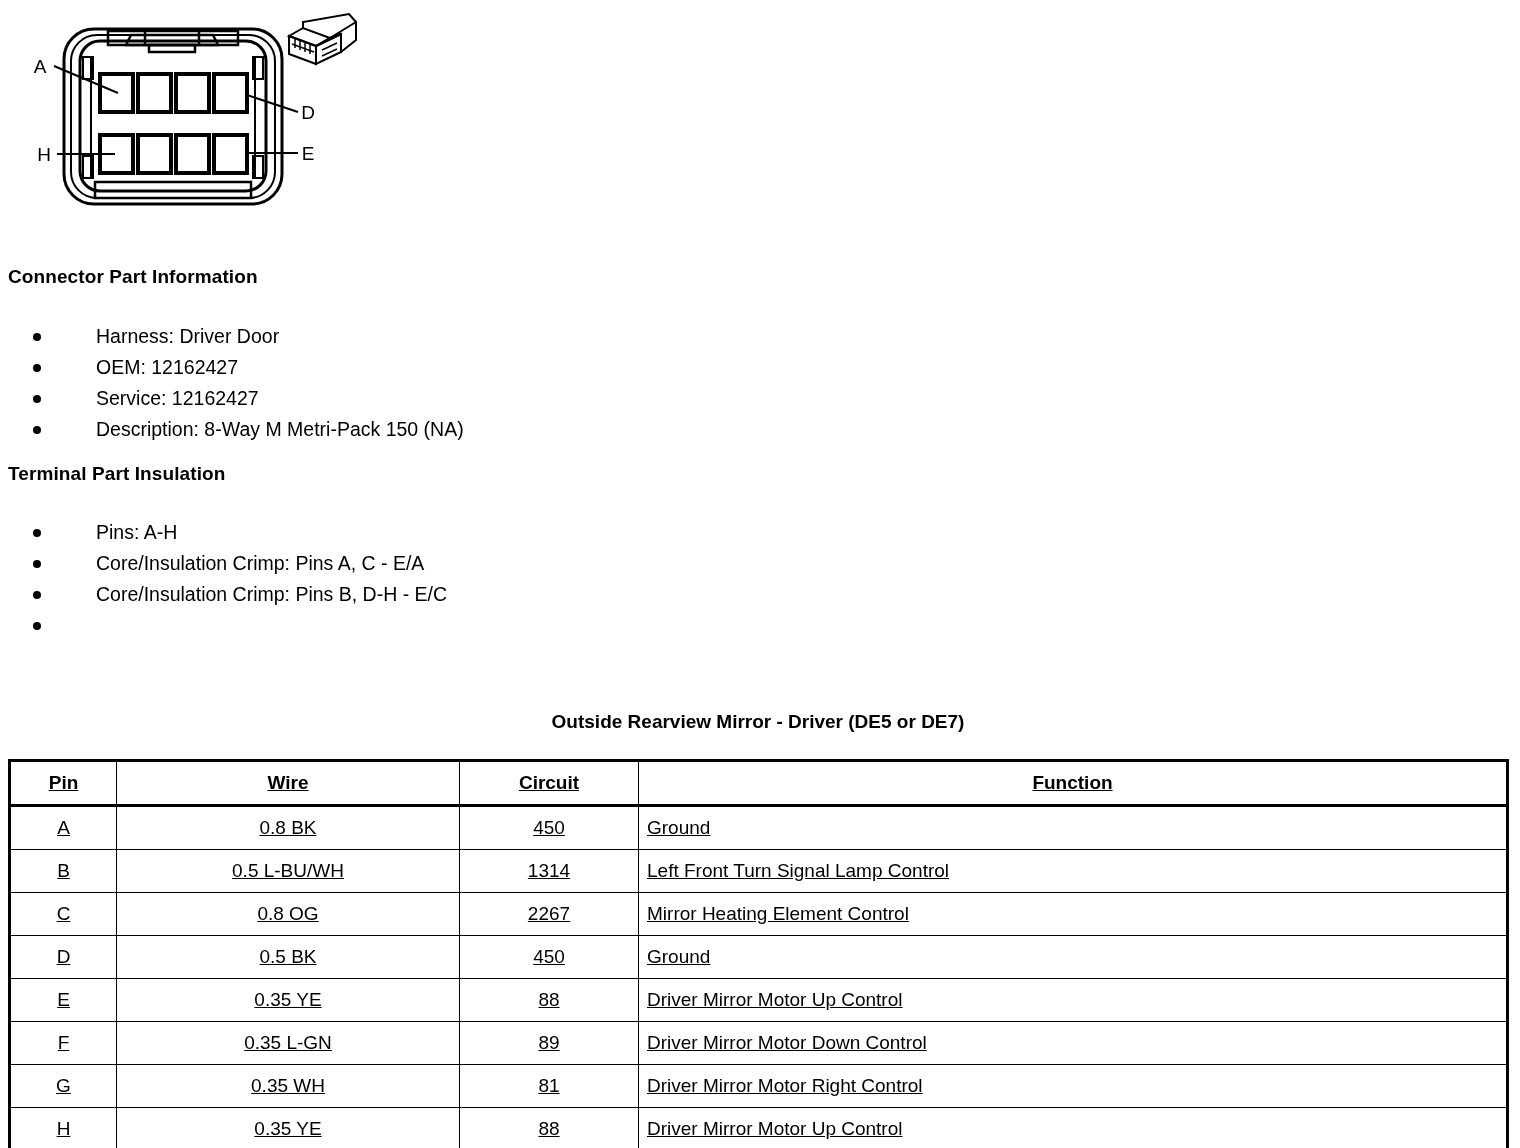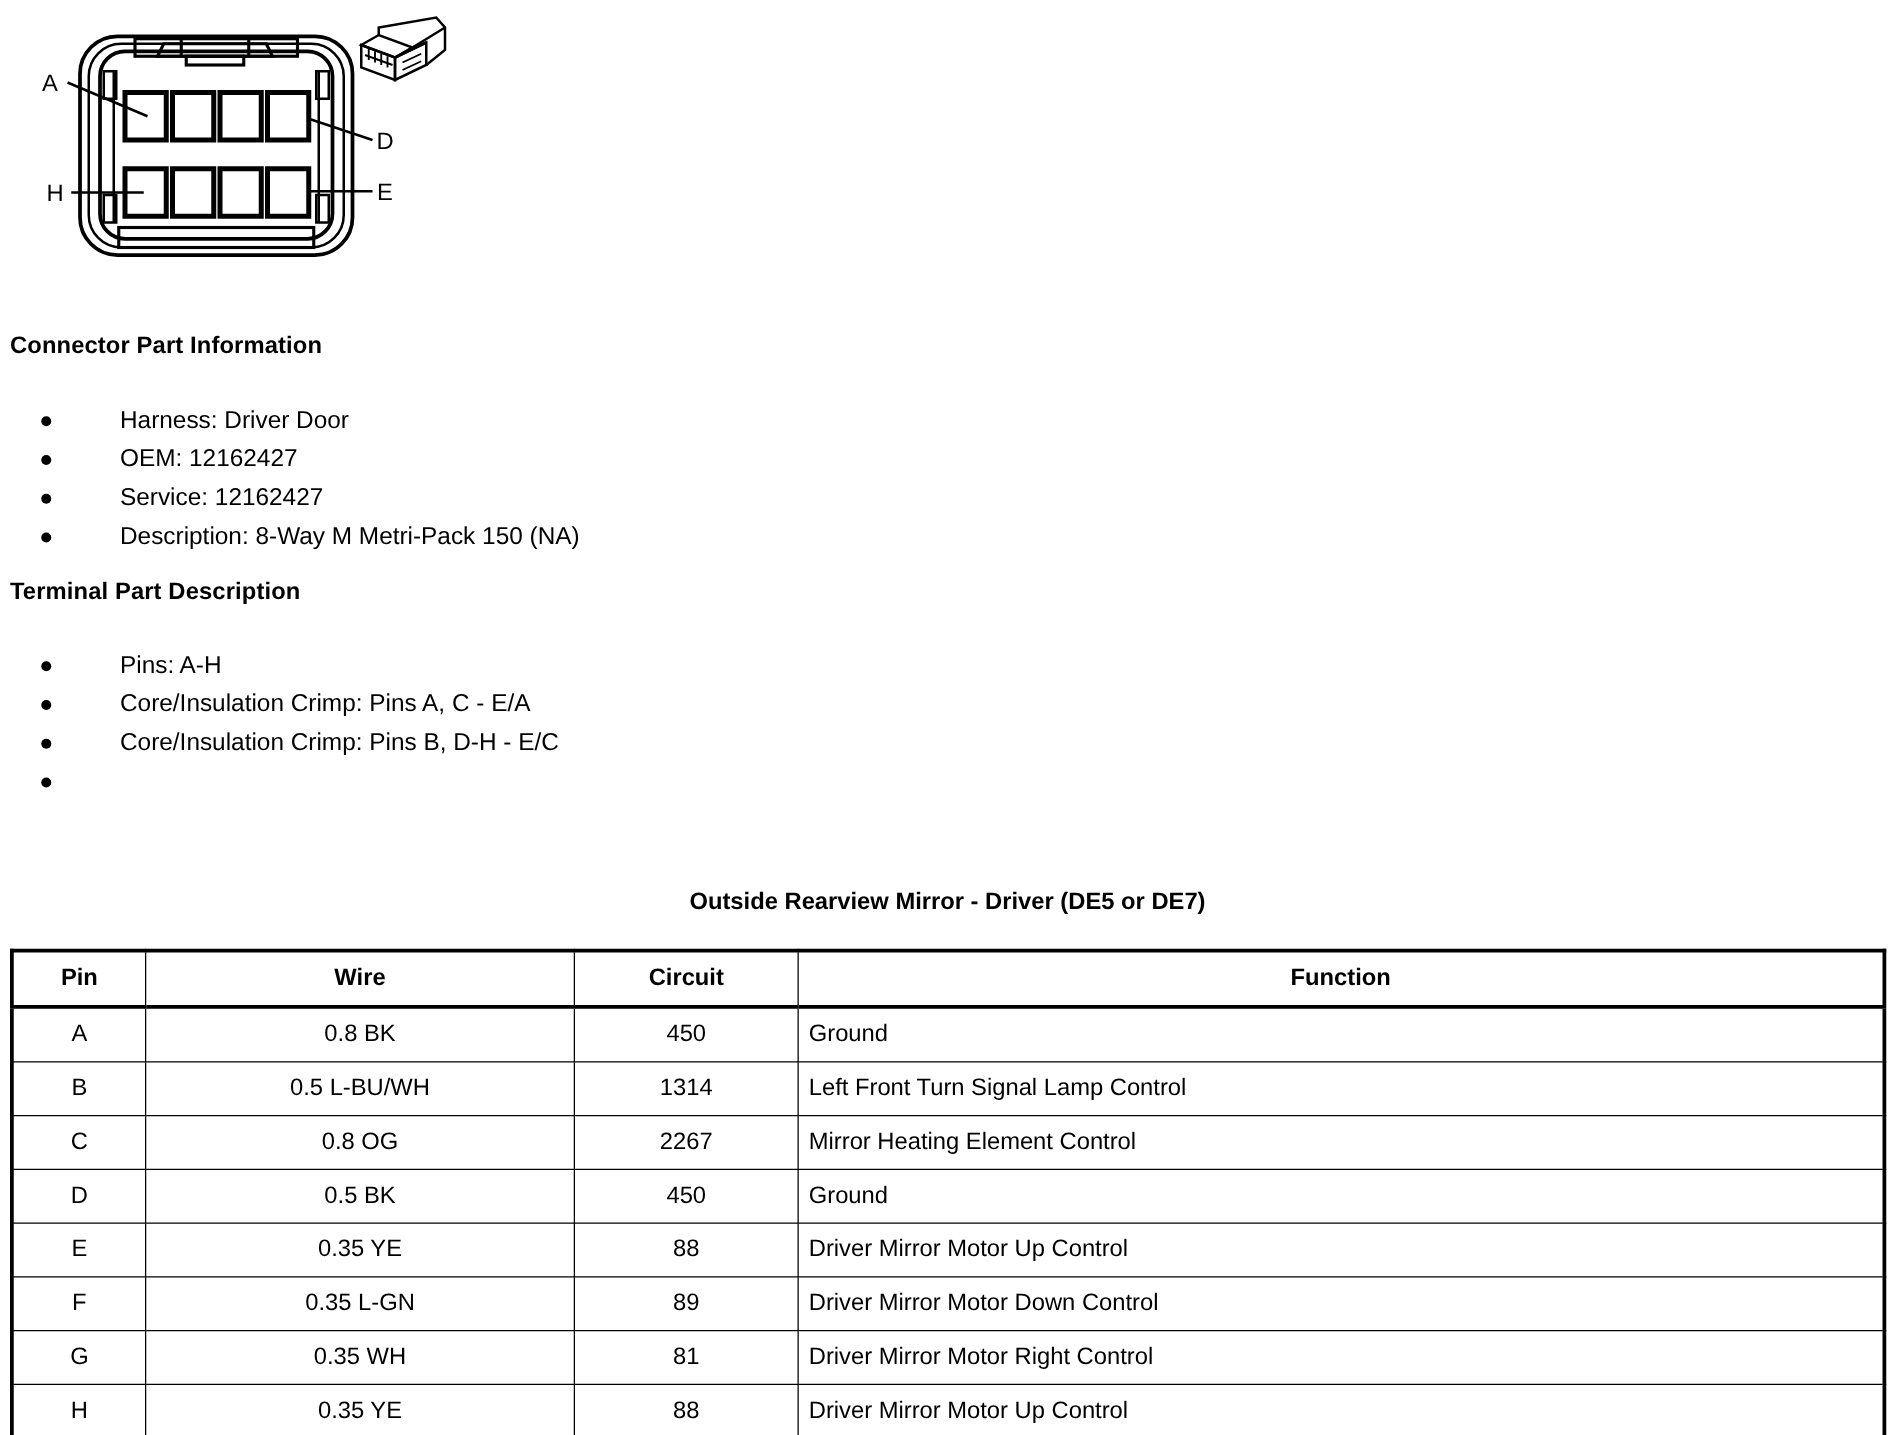--- a/index.html
+++ b/index.html
@@ -97,20 +97,21 @@
   table.pin-table col.c-circuit  { width: 179px; }
   table.pin-table col.c-function { width: 869px; }
 
   table.pin-table th,
   table.pin-table td {
     border: 1px solid #000;
     height: 42px;
     font-size: 19px;
     padding: 0 6px;
     vertical-align: middle;
+    text-decoration: underline;
   }
   table.pin-table th {
     font-weight: bold;
     text-align: center;
     border-bottom: 3px solid #000;
   }
   table.pin-table td.cell-pin,
   table.pin-table td.cell-wire,
   table.pin-table td.cell-circuit {
     text-align: center;
@@ -198,21 +199,21 @@
   <li>
     <span class="bullet-dot"></span>
     <span>Service: 12162427</span>
   </li>
   <li>
     <span class="bullet-dot"></span>
     <span>Description: 8-Way M Metri-Pack 150 (NA)</span>
   </li>
 </ul>
 
-<div class="section-heading" id="terminal-part-heading">Terminal Part Description</div>
+<div class="section-heading" id="terminal-part-heading">Terminal Part Insulation</div>
 
 <ul class="bullet-list" id="terminal-part-list">
   <li>
     <span class="bullet-dot"></span>
     <span>Pins: A-H</span>
   </li>
   <li>
     <span class="bullet-dot"></span>
     <span>Core/Insulation Crimp: Pins A, C - E/A</span>
   </li>

